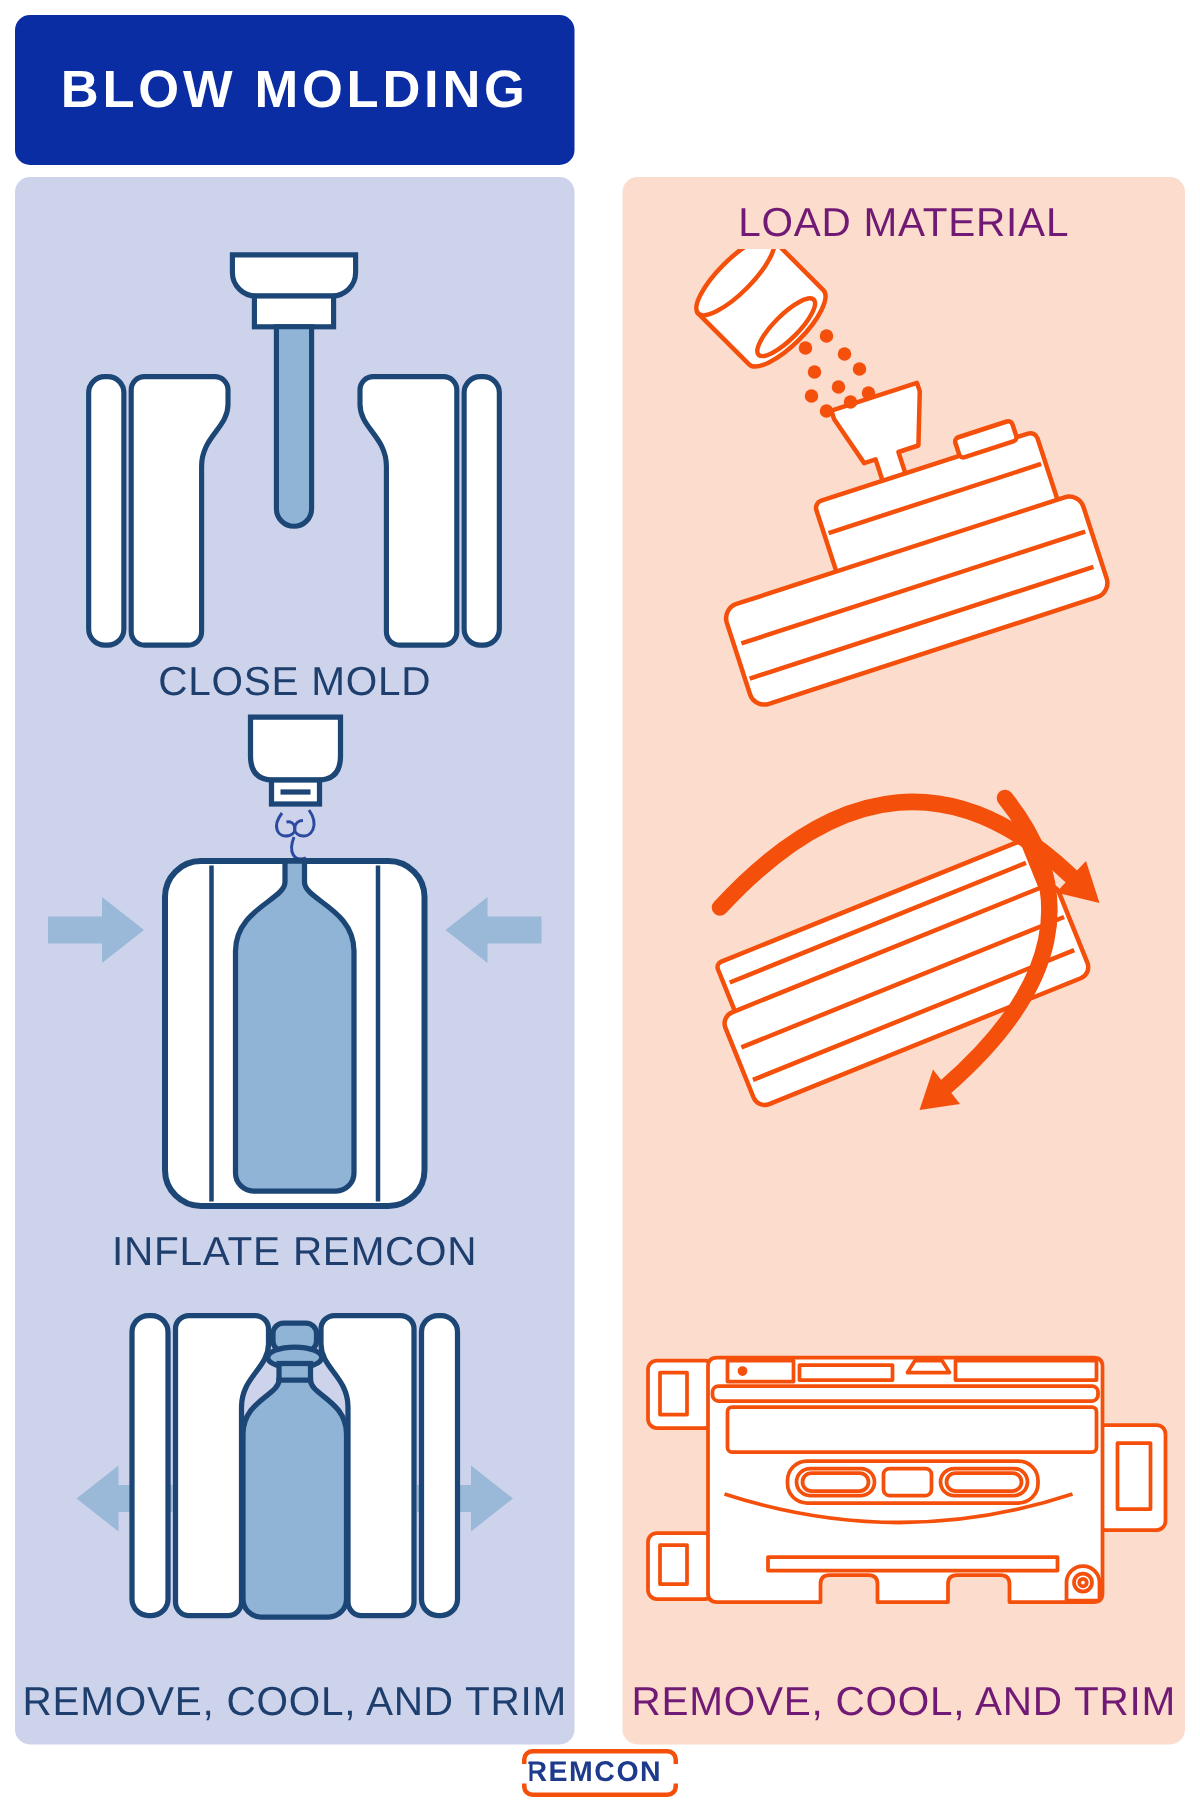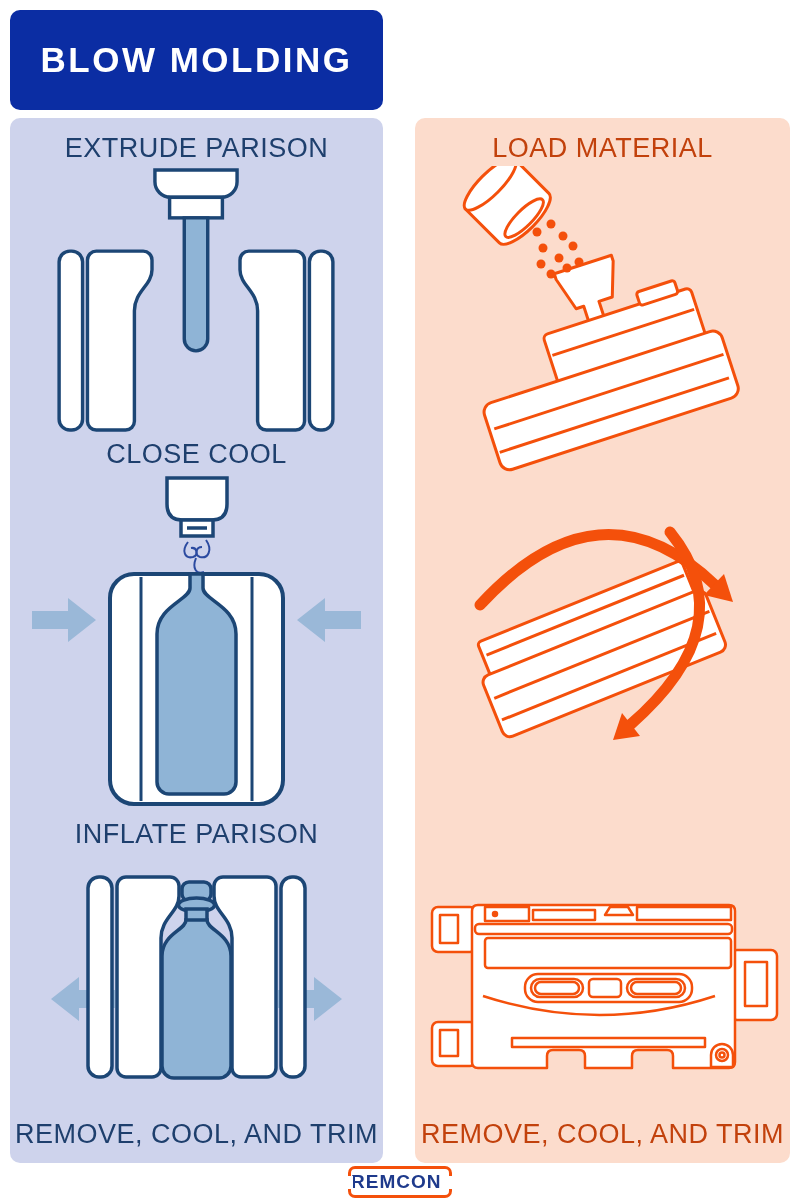--- a/index.html
+++ b/index.html
@@ -15,21 +15,21 @@
   .hdr-left{left:10px;width:373px;background:#0b2da3;}
   .hdr-right{left:415px;width:375px;background:#f4500b;}
   .panel{position:absolute;top:118px;height:1045px;border-radius:10px;}
   .panel-left{left:10px;width:373px;background:#ced3ec;}
   .panel-right{left:415px;width:375px;background:#fcdccc;}
   .step-label{
     position:absolute;left:0;width:100%;text-align:center;
     font-size:27px;letter-spacing:0.5px;font-weight:500;line-height:1.2;
   }
   .blue-label{color:#1e3f6d;}
-  .orange-label{color:#c2410c;}
+  .orange-label{color:#701a75;}
   .illus{position:absolute;}
   .heat-label{
     position:absolute;left:50%;transform:translateX(-50%);width:218px;
     text-align:center;font-size:27px;letter-spacing:0.5px;font-weight:500;
     line-height:1.25;color:#f4500b;
   }
   .logo{
     position:absolute;left:50%;top:1166px;transform:translateX(-50%);
     width:98px;height:26px;background:#ffffff;border:3px solid #f4500b;
     border-radius:7px;display:flex;align-items:center;justify-content:flex-start;
@@ -44,39 +44,38 @@
 <body>
 
 <div class="stage">
 
   <div class="hdr hdr-left">
     <span>BLOW MOLDING</span>
   </div>
 
   <div class="panel panel-left">
 
-    <div class="step-label blue-label" style="top:14px;">EXTRUDE PARISON</div>
 
     <svg class="illus" style="top:50px;left:16px;" width="340" height="264" viewBox="0 0 340 270">
       <g stroke="#1c4675" stroke-width="3.5" fill="#ffffff">
         <path d="M128,2 h84 v12 a16,16 0 0 1 -16,16 h-52 a16,16 0 0 1 -16,-16 z"></path>
         <rect x="143" y="30" width="54" height="21"></rect>
         <path d="M158,51 h24 v124 a12,12 0 0 1 -24,0 z" fill="#8fb4d6"></path>
       </g>
       <g stroke="#1c4675" stroke-width="3.5" fill="#ffffff">
         <rect x="30" y="85" width="24" height="183" rx="11"></rect>
         <path d="M68,85 h48 a9,9 0 0 1 9,9 v10 c0,16 -18,22 -18,42 v113 a9,9 0 0 1 -9,9 h-30 a9,9 0 0 1 -9,-9 v-165 a9,9 0 0 1 9,-9 z"></path>
       </g>
       <g stroke="#1c4675" stroke-width="3.5" fill="#ffffff" transform="translate(340,0) scale(-1,1)">
         <rect x="30" y="85" width="24" height="183" rx="11"></rect>
         <path d="M68,85 h48 a9,9 0 0 1 9,9 v10 c0,16 -18,22 -18,42 v113 a9,9 0 0 1 -9,9 h-30 a9,9 0 0 1 -9,-9 v-165 a9,9 0 0 1 9,-9 z"></path>
       </g>
     </svg>
 
-    <div class="step-label blue-label" style="top:320px;">CLOSE COOL</div>
+    <div class="step-label blue-label" style="top:320px;">CLOSE MOLD</div>
 
     <svg class="illus" style="top:356px;left:0;" width="373" height="340" viewBox="0 0 373 340">
       <path d="M22,137 h36 v-13 l28,22 -28,22 v-13 h-36 z" fill="#9ab8d8"></path>
       <path d="M351,137 h-36 v-13 l-28,22 28,22 v-13 h36 z" fill="#9ab8d8"></path>
       <g stroke="#1c4675" stroke-width="3.5" fill="#ffffff">
         <path d="M157,4 h60 v26 q0,16 -15,16 h-30 q-15,0 -15,-16 z"></path>
         <rect x="171" y="46" width="32" height="16"></rect>
         <line x1="177" y1="54" x2="197" y2="54"></line>
       </g>
       <g stroke="#2b4aa0" stroke-width="2" fill="none">
@@ -85,21 +84,21 @@
         <path d="M186,84 c-4,10 0,17 8,14"></path>
       </g>
       <g>
         <rect x="100" y="100" width="173" height="230" rx="24" fill="#ffffff" stroke="#1c4675" stroke-width="4"></rect>
         <line x1="131" y1="103" x2="131" y2="327" stroke="#1c4675" stroke-width="3"></line>
         <line x1="242" y1="103" x2="242" y2="327" stroke="#1c4675" stroke-width="3"></line>
         <path d="M180,100 v14 c0,12 -33,18 -33,46 v148 a12,12 0 0 0 12,12 h55 a12,12 0 0 0 12,-12 v-148 c0,-28 -33,-34 -33,-46 v-14 z" fill="#8fb4d6" stroke="#1c4675" stroke-width="3.5"></path>
       </g>
     </svg>
 
-    <div class="step-label blue-label" style="top:700px;">INFLATE PARISON</div>
+    <div class="step-label blue-label" style="top:700px;">INFLATE REMCON</div>
 
     <svg class="illus" style="top:744px;left:0;" width="373" height="250" viewBox="0 0 373 250">
       <path d="M69,128 h-36 v-13 l-28,22 28,22 v-13 h36 z" transform="translate(36,0)" fill="#9ab8d8"></path>
       <path d="M304,128 h36 v-13 l28,22 -28,22 v-13 h-36 z" transform="translate(-36,0)" fill="#9ab8d8"></path>
       <g stroke="#1c4675" stroke-width="3.5" fill="#ffffff">
         <rect x="78" y="15" width="24" height="200" rx="11"></rect>
         <path d="M116,15 h44 a9,9 0 0 1 9,9 v10 c0,16 -18,22 -18,42 v130 a9,9 0 0 1 -9,9 h-26 a9,9 0 0 1 -9,-9 v-182 a9,9 0 0 1 9,-9 z"></path>
       </g>
       <g stroke="#1c4675" stroke-width="3.5" fill="#ffffff" transform="translate(373,0) scale(-1,1)">
         <rect x="78" y="15" width="24" height="200" rx="11"></rect>

